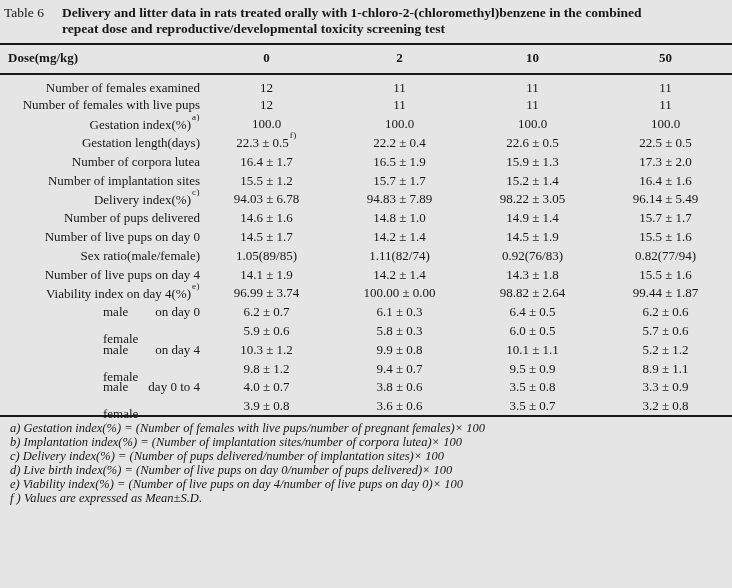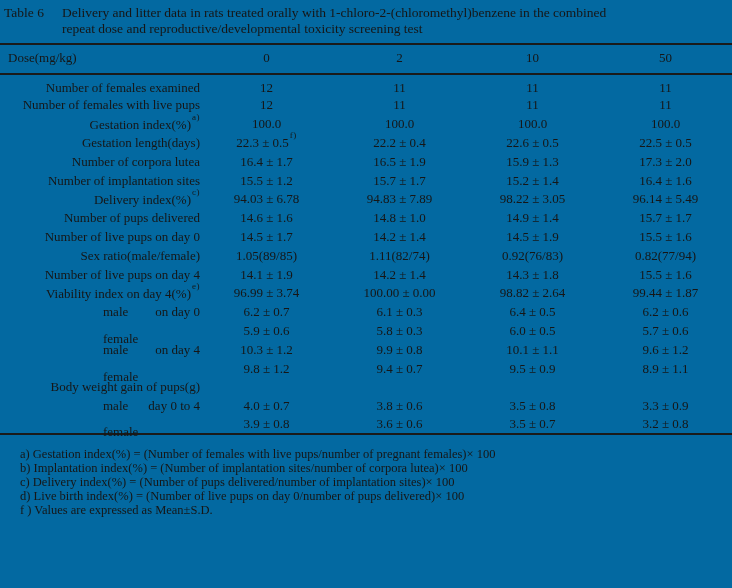--- a/index.html
+++ b/index.html
@@ -3,52 +3,52 @@
 <meta charset="utf-8">
 <style>
   * { margin: 0; padding: 0; box-sizing: border-box; }
   html, body { background: #ffffff; }
   body {
     width: 732px; height: 588px; overflow: hidden;
     font-family: "Liberation Serif", "DejaVu Serif", serif;
     color: #161616;
     -webkit-font-smoothing: antialiased;
   }
-  .page { width: 732px; height: 588px; padding-top: 5px; background: #0369a1; }
+  .page { width: 732px; height: 588px; padding-top: 5px; background: #e5e5e5; }
 
   
   .caption { display: flex; padding-left: 4px; font-size: 13.5px; line-height: 16px; }
   .cap-tag { width: 58px; flex: none; }
   .cap-text { flex: 1; padding-right: 14px; }
-  .cap-line { display: block; }
+  .cap-line { display: block; font-weight: bold; }
 
   
   table.tbl {
     border-collapse: collapse; table-layout: fixed; width: 732px;
     margin-top: 6px; font-size: 13px;
     border-top: 2px solid #1a1a1a; border-bottom: 2.5px solid #1a1a1a;
   }
   .tbl thead th {
-    border-bottom: 2.5px solid #1a1a1a; font-weight: normal;
+    border-bottom: 2.5px solid #1a1a1a; font-weight: bold;
     height: 30px; vertical-align: bottom; padding-bottom: 7px;
   }
   .tbl thead th.lblh { text-align: left; padding-left: 8px; }
   .tbl thead th.dose { text-align: center; }
   .tbl tbody td { height: 18.8px; vertical-align: middle; white-space: nowrap; }
   .tbl tbody tr.first td { padding-top: 5px; }
   td.lbl { text-align: right; position: relative; }
   td.val { text-align: center; }
   .ind0 { padding-left: 16px; }
   .ind1 { padding-left: 22px; }
   .ind2 { padding-left: 32px; }
   .sub { position: absolute; left: 103px; }
   sup.fn { font-size: 9px; position: relative; top: -4px; margin-left: 1px; letter-spacing: 0.5px; }
 
   
-  .footnotes { margin-top: 12px; padding-left: 20px; font-size: 12.5px; line-height: 14px; }
+  .footnotes { margin-top: 4px; padding-left: 10px; font-size: 12.5px; line-height: 14px; font-style: italic; }
   .footnote { display: block; }
 </style>
 </head>
 <body>
 
 <div class="page">
 
   <div class="caption">
     <span class="cap-tag">Table 6</span>
     <span class="cap-text">
@@ -171,37 +171,30 @@
           <td class="val"><span>5.9 ± 0.6</span></td>
           <td class="val"><span>5.8 ± 0.3</span></td>
           <td class="val"><span>6.0 ± 0.5</span></td>
           <td class="val"><span>5.7 ± 0.6</span></td>
         </tr>
         <tr>
           <td class="lbl ind2"><span>on day 4</span><span class="sub">male</span></td>
           <td class="val"><span>10.3 ± 1.2</span></td>
           <td class="val"><span>9.9 ± 0.8</span></td>
           <td class="val"><span>10.1 ± 1.1</span></td>
-          <td class="val"><span>9.6 ± 1.2</span></td>
+          <td class="val"><span>5.2 ± 1.2</span></td>
         </tr>
         <tr>
           <td class="lbl ind2"><span></span><span class="sub">female</span></td>
           <td class="val"><span>9.8 ± 1.2</span></td>
           <td class="val"><span>9.4 ± 0.7</span></td>
           <td class="val"><span>9.5 ± 0.9</span></td>
           <td class="val"><span>8.9 ± 1.1</span></td>
         </tr>
         <tr>
-          <td class="lbl ind0"><span>Body weight gain of pups(g)</span></td>
-          <td class="val"></td>
-          <td class="val"></td>
-          <td class="val"></td>
-          <td class="val"></td>
-        </tr>
-        <tr>
           <td class="lbl ind2"><span>day 0 to 4</span><span class="sub">male</span></td>
           <td class="val"><span>4.0 ± 0.7</span></td>
           <td class="val"><span>3.8 ± 0.6</span></td>
           <td class="val"><span>3.5 ± 0.8</span></td>
           <td class="val"><span>3.3 ± 0.9</span></td>
         </tr>
         <tr>
           <td class="lbl ind2"><span></span><span class="sub">female</span></td>
           <td class="val"><span>3.9 ± 0.8</span></td>
           <td class="val"><span>3.6 ± 0.6</span></td>
@@ -209,16 +202,17 @@
           <td class="val"><span>3.2 ± 0.8</span></td>
         </tr>
       </tbody>
   </table>
 
   <div class="footnotes">
     <span class="footnote">a) Gestation index(%) = (Number of females with live pups/number of pregnant females)× 100</span>
     <span class="footnote">b) Implantation index(%) = (Number of implantation sites/number of corpora lutea)× 100</span>
     <span class="footnote">c) Delivery index(%) = (Number of pups delivered/number of implantation sites)× 100</span>
     <span class="footnote">d) Live birth index(%) = (Number of live pups on day 0/number of pups delivered)× 100</span>
+    <span class="footnote">e) Viability index(%) = (Number of live pups on day 4/number of live pups on day 0)× 100</span>
     <span class="footnote">f ) Values are expressed as Mean±S.D.</span>
   </div>
 
 </div>
 
 </body></html>

